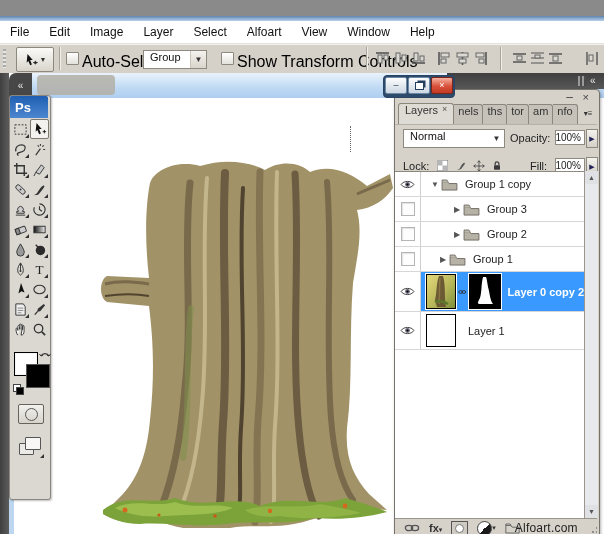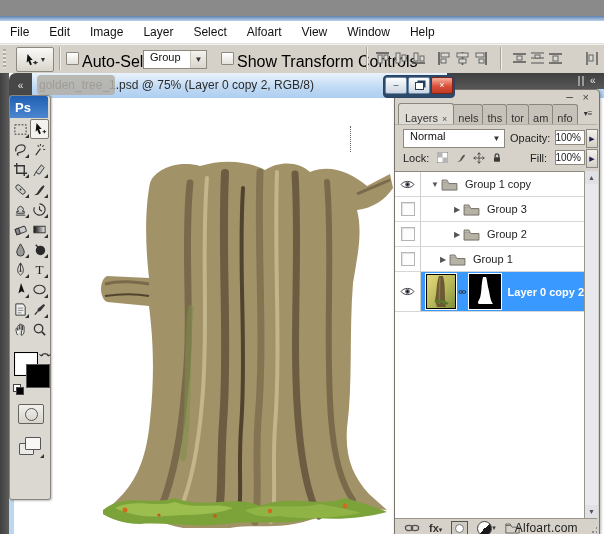--- a/index.html
+++ b/index.html
@@ -75,27 +75,27 @@
   .dr-grip{left:131px;top:3px;width:8px;height:10px;
            background:repeating-linear-gradient(90deg,#9a9a9a 0 2px,#4a4a4a 2px 4px);}
   
   .panel{left:394px;top:73px;width:204px;height:448px;background:#d6d2ca;border:1px solid #77736b;
          border-radius:4px 4px 3px 3px;box-shadow:1px 2px 3px rgba(0,0,0,.3);z-index:30;font-size:11px;color:#222;}
   .ptitle{left:0;top:0;width:202px;height:14px;}
   .pmin{right:24px;top:1px;font-size:12px;color:#444;line-height:12px;}
   .pclose{right:8px;top:1px;font-size:11px;color:#444;line-height:12px;}
   .tabs{left:3px;top:14px;height:20px;display:flex;align-items:flex-end;}
   .tab{height:19px;border:1px solid #8a867d;border-bottom:none;border-radius:3px 3px 0 0;
-       padding:0 6px;display:flex;align-items:flex-end;gap:4px;font-size:11px;background:#c6c2b9;color:#333;}
+       padding:0 6px;display:flex;align-items:flex-start;gap:4px;font-size:11px;background:#c6c2b9;color:#333;}
   .tab.active{background:#dedbd4;height:20px;font-weight:normal;}
   .tab.cut{padding:0 4px;border-left:none;border-radius:0 3px 0 0;overflow:hidden;}
   .pmenu{right:3px;top:16px;width:16px;height:14px;display:flex;align-items:center;justify-content:center;
          font-size:8px;color:#333;letter-spacing:0;}
   .prow1{left:0;top:34px;width:202px;height:24px;border-top:1px solid #b5b1a8;}
-  .prow2{left:0;top:58px;width:202px;height:23px;}
+  .prow2{left:0;top:66px;width:202px;height:23px;}
   .numfield{background:#fff;border:1px solid #8d897f;height:15px;width:30px;font-size:10px;
             display:flex;align-items:center;justify-content:flex-end;padding-right:3px;box-sizing:border-box;}
   .spin{width:10px;height:17px;background:linear-gradient(#f4f2ee,#d3cfc6);border:1px solid #8d897f;
         display:flex;align-items:center;justify-content:center;font-size:7px;color:#225;}
   .lock-ico{width:15px;height:15px;display:flex;align-items:center;justify-content:center;}
   .list{left:0;top:81px;width:189px;height:347px;background:#fff;border-top:1px solid #8d897f;overflow:hidden;}
   .lrow{position:relative;width:189px;border-bottom:1px solid #d6d6d6;display:flex;align-items:center;}
   .eyecell{width:25px;align-self:stretch;border-right:1px solid #cfcfcf;display:flex;align-items:center;justify-content:center;flex:none;}
   .eyebox{width:12px;height:12px;border:1px solid #b5b5b5;background:#fdfdfd;box-shadow:inset 1px 1px 1px #e2e2e2;}
   .tri{font-size:8px;color:#555;width:12px;text-align:center;flex:none;}
@@ -226,21 +226,20 @@
       </svg>
   </div>
 
   <div class="a dock-left"></div>
 
   <div class="a docwin">
     <div class="a titlebar"></div>
     <div class="a dock-tab">
       <span class="chev">«</span>
     </div>
-    <span class="a title-text">golden_tree_1.psd @ 75% (Layer 0 copy 2, RGB/8)</span>
     <div class="a title-blob"></div>
     <div class="a doc-edge"></div>
 
     <div class="a canvas">
 
       <svg class="a" style="left:81px;top:60px" width="298" height="370" viewBox="0 0 298 370">
         <path d="M55,25 C60,10 85,2 105,8 C130,0 155,4 170,12 C185,2 205,4 215,14
                  C235,6 255,14 272,28 L295,16 L298,30 C290,42 278,50 262,52
                  C268,75 262,100 258,125 C254,175 258,225 252,270
                  C250,300 258,318 274,336 L292,352 C262,350 238,356 215,362
@@ -608,20 +607,31 @@
         <svg style="margin:0 2px" width="9" height="12" viewBox="0 0 16 10">
           <ellipse cx="5" cy="5" rx="3.6" ry="2.6" fill="none" stroke="#2c2c2c" stroke-width="1.6"></ellipse>
           <ellipse cx="11" cy="5" rx="3.6" ry="2.6" fill="none" stroke="#2c2c2c" stroke-width="1.6"></ellipse>
         </svg>
         <svg class="thumb" width="30" height="33" viewBox="0 0 30 33">
           <rect width="30" height="33" fill="#000"></rect>
           <path d="M13 2 C11 10 12 16 10 23 C8 27 7 28 9 29 L23 29 C20 25 20 19 18 12 C17 7 17 4 16 2 Z" fill="#fff"></path>
         </svg>
         <span class="lname">Layer 0 copy 2</span>
       </div>
+      <div class="lrow" style="height:37px">
+        <div class="eyecell">
+          <svg width="15" height="11" viewBox="0 0 16 12">
+              <path d="M1 6 C4 1.5 12 1.5 15 6 C12 10.5 4 10.5 1 6 Z" fill="#fff" stroke="#333"></path>
+              <circle cx="8" cy="6" r="2.6" fill="#667"></circle>
+              <circle cx="8" cy="6" r="1.1" fill="#000"></circle>
+            </svg>
+        </div>
+        <div class="thumb" style="margin-left:5px;width:28px;height:31px;background:#fff"></div>
+        <span class="lname" style="margin-left:12px">Layer 1</span>
+      </div>
     </div>
 
     <div class="a scroll">
       <div class="a sarrow" style="top:0">▲</div>
       <div class="a sarrow" style="top:334px">▼</div>
     </div>
 
     <div class="a pbottom">
       <svg width="16" height="10" viewBox="0 0 16 10">
         <ellipse cx="5" cy="5" rx="3.6" ry="2.6" fill="none" stroke="#555" stroke-width="1.4"></ellipse>

